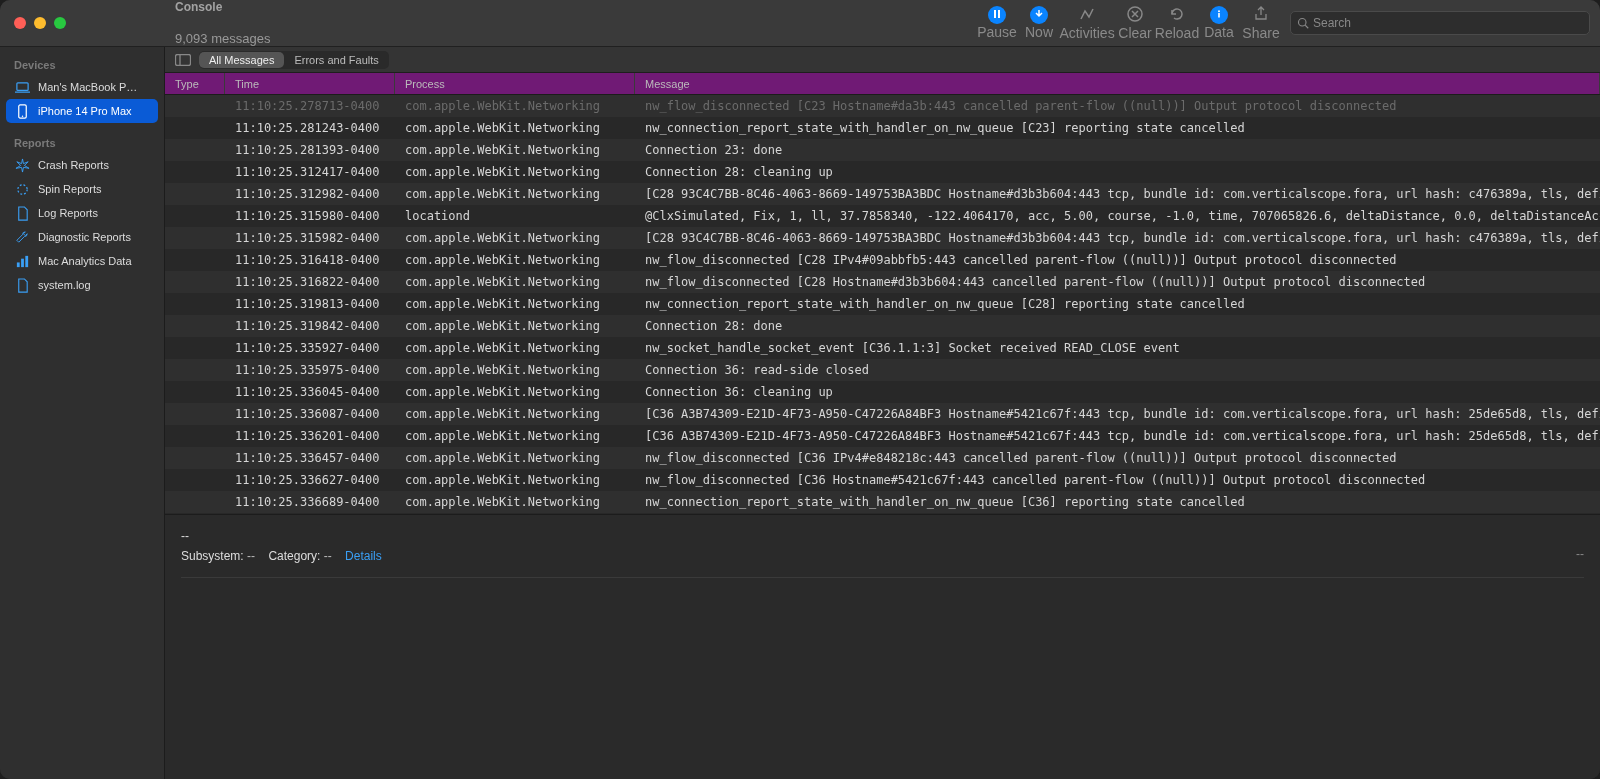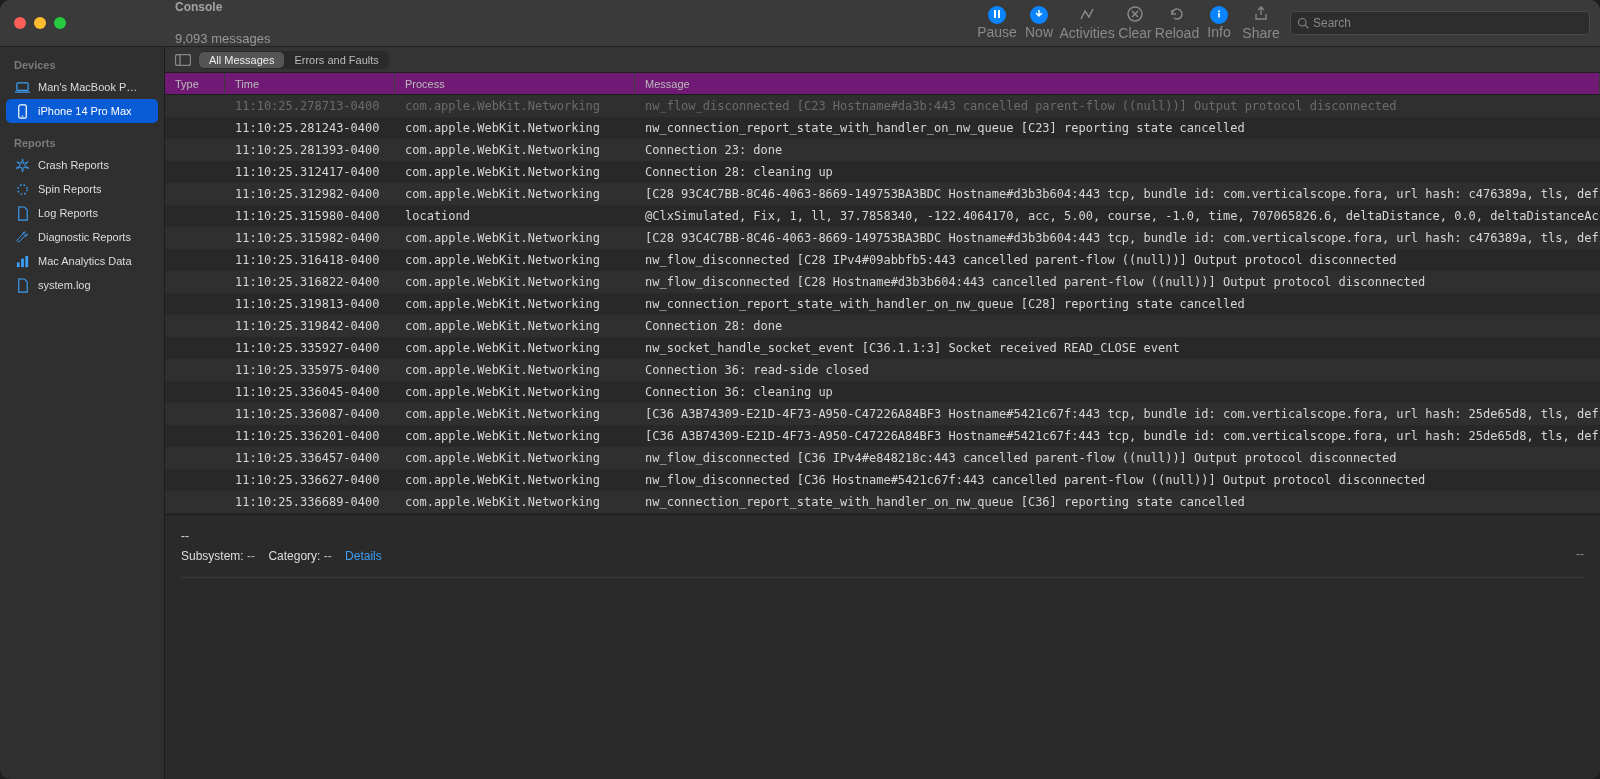--- a/index.html
+++ b/index.html
@@ -116,21 +116,21 @@
             </svg></span>
         <span class="lbl">Reload</span>
       </div>
       <div class="tb-btn">
         <span class="circ blue">
             <svg viewBox="0 0 10 10">
               <circle cx="5" cy="2.3" r="1" fill="#fff"></circle>
               <rect x="4.2" y="4" width="1.6" height="4.5" fill="#fff"></rect>
             </svg>
           </span>
-        <span class="lbl">Info</span>
+        <span class="lbl">Data</span>
       </div>
       <div class="tb-btn">
         <span class="ic"><svg viewBox="0 0 18 18">
               <path d="M9 2 L9 10 M6 5 L9 2 L12 5 M4 9 v5 h10 v-5" stroke="#888" stroke-width="1.3" fill="none"></path>
             </svg></span>
         <span class="lbl">Share</span>
       </div>
       <div class="search">
         <svg viewBox="0 0 16 16">
             <circle cx="7" cy="7" r="5" stroke="#888" stroke-width="1.5" fill="none"></circle>

